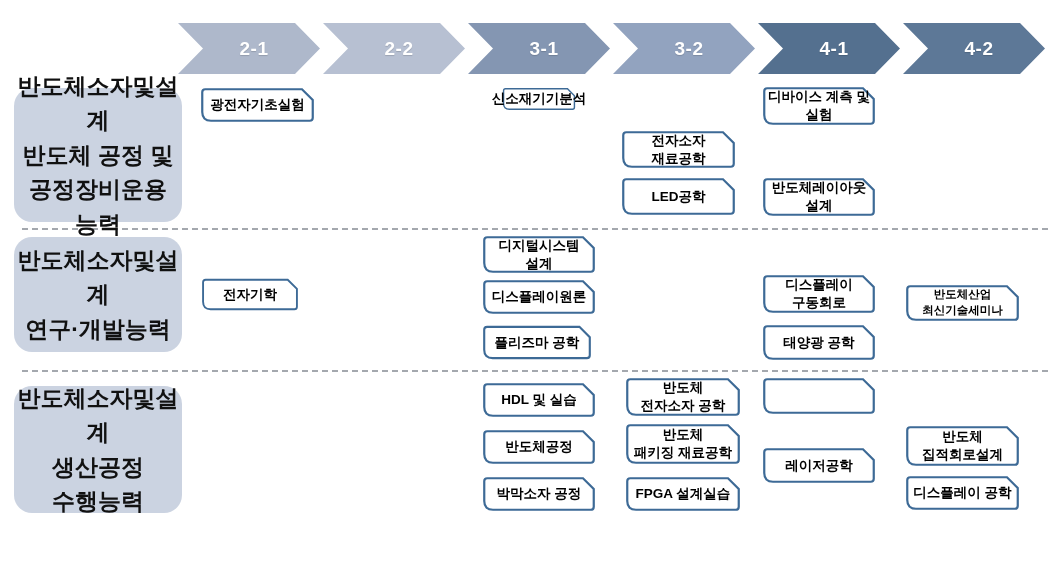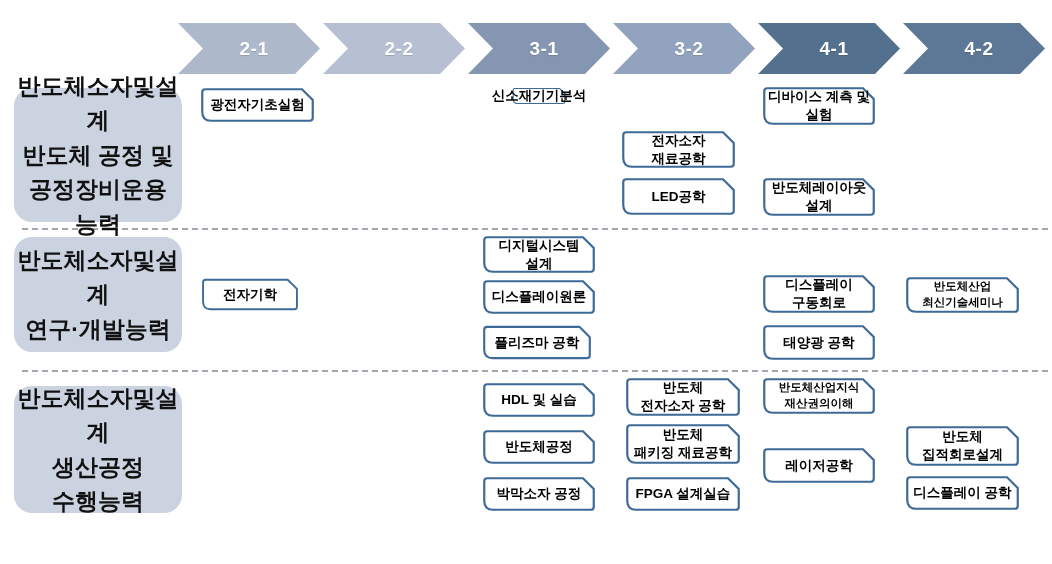--- a/index.html
+++ b/index.html
@@ -71,21 +71,21 @@
       <div class="row-label" style="left: 14px; top: 88px; width: 168px; height: 134px; background: rgb(203, 211, 225);">반도체소자및설계
 반도체 공정 및
 공정장비운용
 능력</div>
       <div class="course" style="left: 201px; top: 88px; width: 113px; height: 34px;">
     <svg xmlns="http://www.w3.org/2000/svg" viewBox="0 0 113 34">
       <path fill="#ffffff" stroke-width="2.2" d="M 1.25 4.25 Q 1.25 1.25 4.25 1.25 L 101 1.25 L 111.75 12 L 111.75 29.75 Q 111.75 32.75 108.75 32.75 L 10 32.75 Q 1.25 32.75 1.25 24 Z" stroke="#3d6a96"></path>
     </svg>
     <span class="course-text">광전자기초실험</span>
   </div>
-      <div class="course" style="left: 483px; top: 88px; width: 112px; height: 16px;">
+      <div class="course" style="left: 483px; top: 88px; width: 112px; height: 22px;">
     <svg xmlns="http://www.w3.org/2000/svg" viewBox="0 0 112 34">
       <path fill="#ffffff" stroke-width="2.2" d="M 1.25 4.25 Q 1.25 1.25 4.25 1.25 L 100 1.25 L 110.75 12 L 110.75 29.75 Q 110.75 32.75 107.75 32.75 L 10 32.75 Q 1.25 32.75 1.25 24 Z" stroke="#3d6a96"></path>
     </svg>
     <span class="course-text">신소재기기분석</span>
   </div>
       <div class="course" style="left: 622px; top: 131px; width: 113px; height: 37px;">
     <svg xmlns="http://www.w3.org/2000/svg" viewBox="0 0 113 37">
       <path fill="#ffffff" stroke-width="2.2" d="M 1.25 4.25 Q 1.25 1.25 4.25 1.25 L 101 1.25 L 111.75 12 L 111.75 32.75 Q 111.75 35.75 108.75 35.75 L 10 35.75 Q 1.25 35.75 1.25 27 Z" stroke="#3d6a96"></path>
     </svg>
     <span class="course-text">전자소자
@@ -144,21 +144,21 @@
     </svg>
     <span class="course-text">디스플레이
 구동회로</span>
   </div>
       <div class="course" style="left: 763px; top: 325px; width: 112px; height: 35px;">
     <svg xmlns="http://www.w3.org/2000/svg" viewBox="0 0 112 35">
       <path fill="#ffffff" stroke-width="2.2" d="M 1.25 4.25 Q 1.25 1.25 4.25 1.25 L 100 1.25 L 110.75 12 L 110.75 30.75 Q 110.75 33.75 107.75 33.75 L 10 33.75 Q 1.25 33.75 1.25 25 Z" stroke="#3d6a96"></path>
     </svg>
     <span class="course-text">태양광 공학</span>
   </div>
-      <div class="course small" style="left: 906px; top: 277px; width: 113px; height: 36px; font-family: Liberation Serif, serif;">
+      <div class="course small" style="left: 906px; top: 285px; width: 113px; height: 36px; font-family: Liberation Serif, serif;">
     <svg xmlns="http://www.w3.org/2000/svg" viewBox="0 0 113 36">
       <path fill="#ffffff" stroke-width="2.2" d="M 1.25 4.25 Q 1.25 1.25 4.25 1.25 L 101 1.25 L 111.75 12 L 111.75 31.75 Q 111.75 34.75 108.75 34.75 L 10 34.75 Q 1.25 34.75 1.25 26 Z" stroke="#3d6a96"></path>
     </svg>
     <span class="course-text">반도체산업
 최신기술세미나</span>
   </div>
       <div class="row-label" style="left: 14px; top: 386px; width: 168px; height: 127px; background: rgb(203, 211, 225);">반도체소자및설계
 생산공정
 수행능력</div>
       <div class="course" style="left: 483px; top: 383px; width: 112px; height: 34px;">
@@ -196,22 +196,20 @@
       <div class="course" style="left: 626px; top: 477px; width: 114px; height: 34px;">
     <svg xmlns="http://www.w3.org/2000/svg" viewBox="0 0 114 34">
       <path fill="#ffffff" stroke-width="2.2" d="M 1.25 4.25 Q 1.25 1.25 4.25 1.25 L 102 1.25 L 112.75 12 L 112.75 29.75 Q 112.75 32.75 109.75 32.75 L 10 32.75 Q 1.25 32.75 1.25 24 Z" stroke="#3d6a96"></path>
     </svg>
     <span class="course-text">FPGA 설계실습</span>
   </div>
       <div class="course small" style="left: 763px; top: 378px; width: 112px; height: 36px;">
     <svg xmlns="http://www.w3.org/2000/svg" viewBox="0 0 112 36">
       <path fill="#ffffff" stroke-width="2.2" d="M 1.25 4.25 Q 1.25 1.25 4.25 1.25 L 100 1.25 L 110.75 12 L 110.75 31.75 Q 110.75 34.75 107.75 34.75 L 10 34.75 Q 1.25 34.75 1.25 26 Z" stroke="#3d6a96"></path>
     </svg>
-    <span class="course-text">반도체산업지식
-재산권의이해</span>
   </div>
       <div class="course" style="left: 763px; top: 448px; width: 112px; height: 35px;">
     <svg xmlns="http://www.w3.org/2000/svg" viewBox="0 0 112 35">
       <path fill="#ffffff" stroke-width="2.2" d="M 1.25 4.25 Q 1.25 1.25 4.25 1.25 L 100 1.25 L 110.75 12 L 110.75 30.75 Q 110.75 33.75 107.75 33.75 L 10 33.75 Q 1.25 33.75 1.25 25 Z" stroke="#3d6a96"></path>
     </svg>
     <span class="course-text">레이저공학</span>
   </div>
       <div class="course" style="left: 906px; top: 426px; width: 113px; height: 40px;">
     <svg xmlns="http://www.w3.org/2000/svg" viewBox="0 0 113 40">
       <path fill="#ffffff" stroke-width="2.2" d="M 1.25 4.25 Q 1.25 1.25 4.25 1.25 L 101 1.25 L 111.75 12 L 111.75 35.75 Q 111.75 38.75 108.75 38.75 L 10 38.75 Q 1.25 38.75 1.25 30 Z" stroke="#3d6a96"></path>

